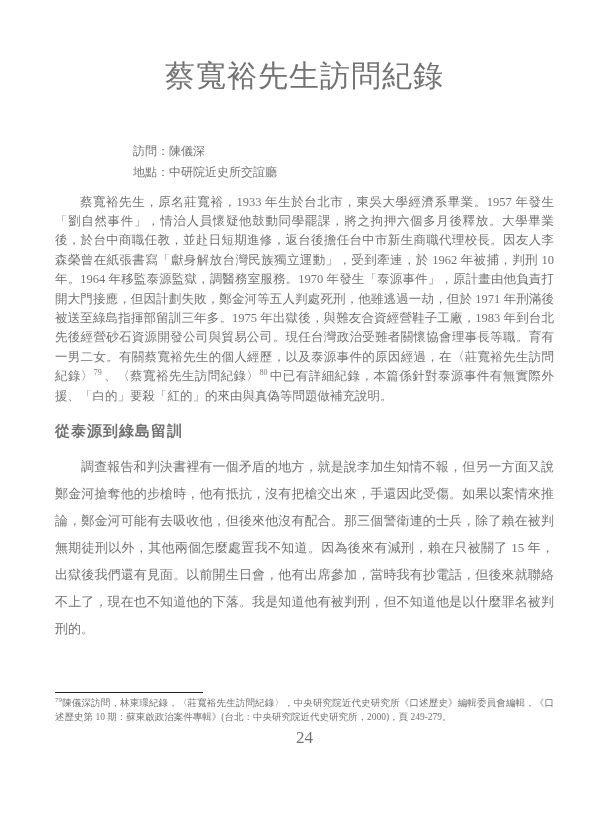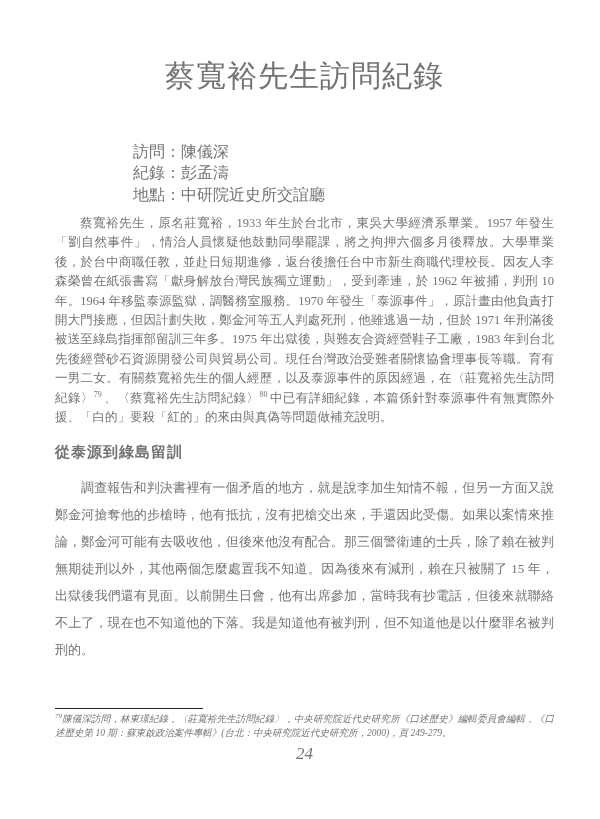--- a/index.html
+++ b/index.html
@@ -23,21 +23,21 @@
     margin: 0;
     font-size: 30px;
     font-weight: normal;
     text-align: center;
     letter-spacing: 1px;
     line-height: 1.35;
   }
   .meta {
     margin-top: 44px;
     margin-left: 78px;
-    font-size: 16px;
+    font-size: 12px;
     line-height: 21.5px;
   }
   .intro {
     margin: 9px 0 0 0;
     font-size: 12.5px;
     line-height: 19.4px;
     text-align: justify;
     text-indent: 2em;
   }
   .intro sup {
@@ -57,22 +57,21 @@
     margin: 0;
     font-size: 13px;
     line-height: 27px;
     text-align: justify;
     text-indent: 2em;
   }
   .footnote-area {
     position: absolute;
     left: 55px;
     right: 46px;
-    top: 708px;
-    font-style: italic;
+    top: 692px;
   }
   .footnote-rule {
     border: none;
     border-top: 1px solid #222222;
     width: 148px;
     margin: 0 0 4px 0;
   }
   .footnote {
     font-size: 9.5px;
     line-height: 13.5px;
@@ -91,21 +90,20 @@
 </style>
 </head>
 <body>
 
 <div class="page">
 
   <h1 class="title">蔡寬裕先生訪問紀錄</h1>
 
   <div class="meta">
     <div>訪問：陳儀深</div>
-    <div>紀錄：彭孟濤</div>
     <div>地點：中研院近史所交誼廳</div>
   </div>
 
   <p class="intro"><span>蔡寬裕先生，原名莊寬裕，1933 年生於台北市，東吳大學經濟系畢業。1957 年發生「劉自然事件」，情治人員懷疑他鼓動同學罷課，將之拘押六個多月後釋放。大學畢業後，於台中商職任教，並赴日短期進修，返台後擔任台中市新生商職代理校長。因友人李森榮曾在紙張書寫「獻身解放台灣民族獨立運動」，受到牽連，於 1962 年被捕，判刑 10 年。1964 年移監泰源監獄，調醫務室服務。1970 年發生「泰源事件」，原計畫由他負責打開大門接應，但因計劃失敗，鄭金河等五人判處死刑，他雖逃過一劫，但於 1971 年刑滿後被送至綠島指揮部留訓三年多。1975 年出獄後，與難友合資經營鞋子工廠，1983 年到台北先後經營砂石資源開發公司與貿易公司。現任台灣政治受難者關懷協會理事長等職。育有一男二女。有關蔡寬裕先生的個人經歷，以及泰源事件的原因經過，在〈莊寬裕先生訪問紀錄〉</span><sup>79</sup><span>、〈蔡寬裕先生訪問紀錄〉</span><sup>80</sup><span>中已有詳細紀錄，本篇係針對泰源事件有無實際外援、「白的」要殺「紅的」的來由與真偽等問題做補充說明。</span></p>
 
   <h2 class="section-heading">從泰源到綠島留訓</h2>
 
   <p class="body-para">調查報告和判決書裡有一個矛盾的地方，就是說李加生知情不報，但另一方面又說鄭金河搶奪他的步槍時，他有抵抗，沒有把槍交出來，手還因此受傷。如果以案情來推論，鄭金河可能有去吸收他，但後來他沒有配合。那三個警衛連的士兵，除了賴在被判無期徒刑以外，其他兩個怎麼處置我不知道。因為後來有減刑，賴在只被關了 15 年，出獄後我們還有見面。以前開生日會，他有出席參加，當時我有抄電話，但後來就聯絡不上了，現在也不知道他的下落。我是知道他有被判刑，但不知道他是以什麼罪名被判刑的。</p>
 
   <div class="footnote-area">

